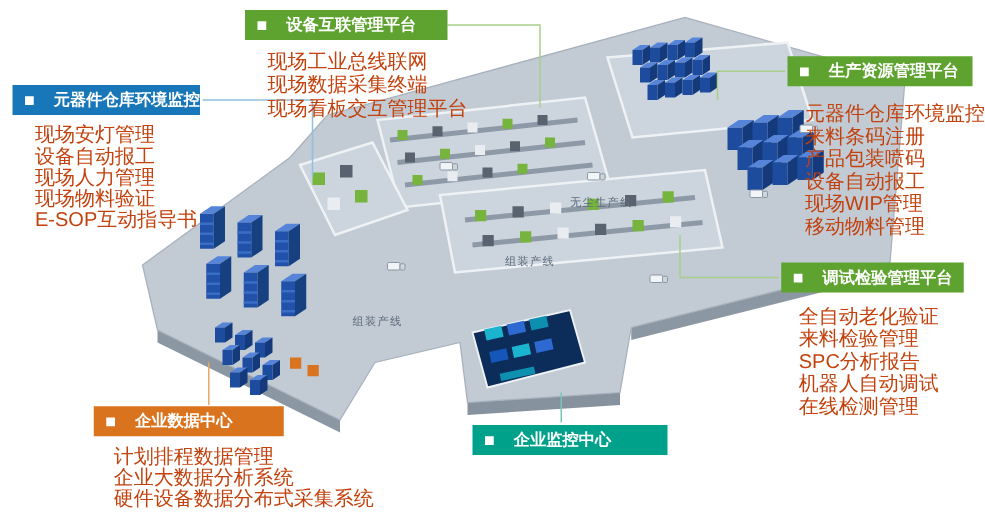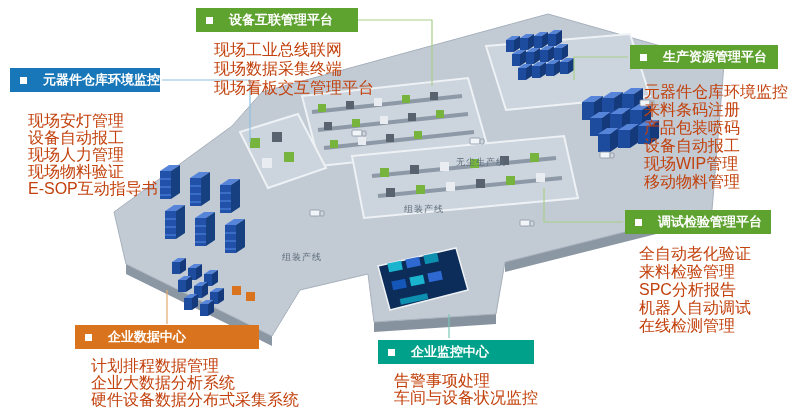--- a/index.html
+++ b/index.html
@@ -23,35 +23,35 @@
   .panel-items { list-style:none; }
   .panel-items li { font-size:16px; color:#c2410c; white-space:nowrap; }
 
   .p-device  { left:196px; top:8px; }
   .p-device  .panel-header { width:162px; }
   .p-device  .panel-items  { padding-left:18px; margin-top:8px; }
   .p-device  .panel-items li { line-height:19px; }
 
   .p-site    { left:10px; top:68px; }
   .p-site    .panel-header { width:150px; }
-  .p-site    .panel-items  { padding-left:18px; margin-top:20px; }
+  .p-site    .panel-items  { padding-left:18px; margin-top:8px; }
   .p-site    .panel-items li { line-height:17px; }
 
   .p-resource{ left:630px; top:45px; }
   .p-resource .panel-header { width:148px; }
   .p-resource .panel-items  { padding-left:14px; margin-top:14px; }
   .p-resource .panel-items li { line-height:18px; }
 
   .p-debug   { left:625px; top:210px; }
   .p-debug   .panel-header { width:146px; }
   .p-debug   .panel-items  { padding-left:14px; margin-top:11px; }
   .p-debug   .panel-items li { line-height:18px; }
 
   .p-data    { left:75px; top:325px; }
-  .p-data    .panel-header { width:184px;font-family:Liberation Serif, serif; }
+  .p-data    .panel-header { width:152px;font-family:Liberation Serif, serif; }
   .p-data    .panel-items  { padding-left:16px; margin-top:8px; }
   .p-data    .panel-items li { line-height:17px; }
 
   .p-monitor { left:378px; top:340px; }
   .p-monitor .panel-header { width:156px; }
   .p-monitor .panel-items  { padding-left:16px; margin-top:8px; }
   .p-monitor .panel-items li { line-height:17px; }
 </style>
 </head>
 <body>
@@ -283,19 +283,15 @@
       <li>企业大数据分析系统</li>
       <li>硬件设备数据分布式采集系统</li>
     </ul>
   </section>
 
   <section class="panel p-monitor">
     <div class="panel-header" style="background-color: rgb(0, 161, 138);">
       <span class="bullet"></span>
       <span>企业监控中心</span>
     </div>
-    <ul class="panel-items">
-      <li>告警事项处理</li>
-      <li>车间与设备状况监控</li>
-    </ul>
   </section>
 
 </div>
 
 </body></html>

